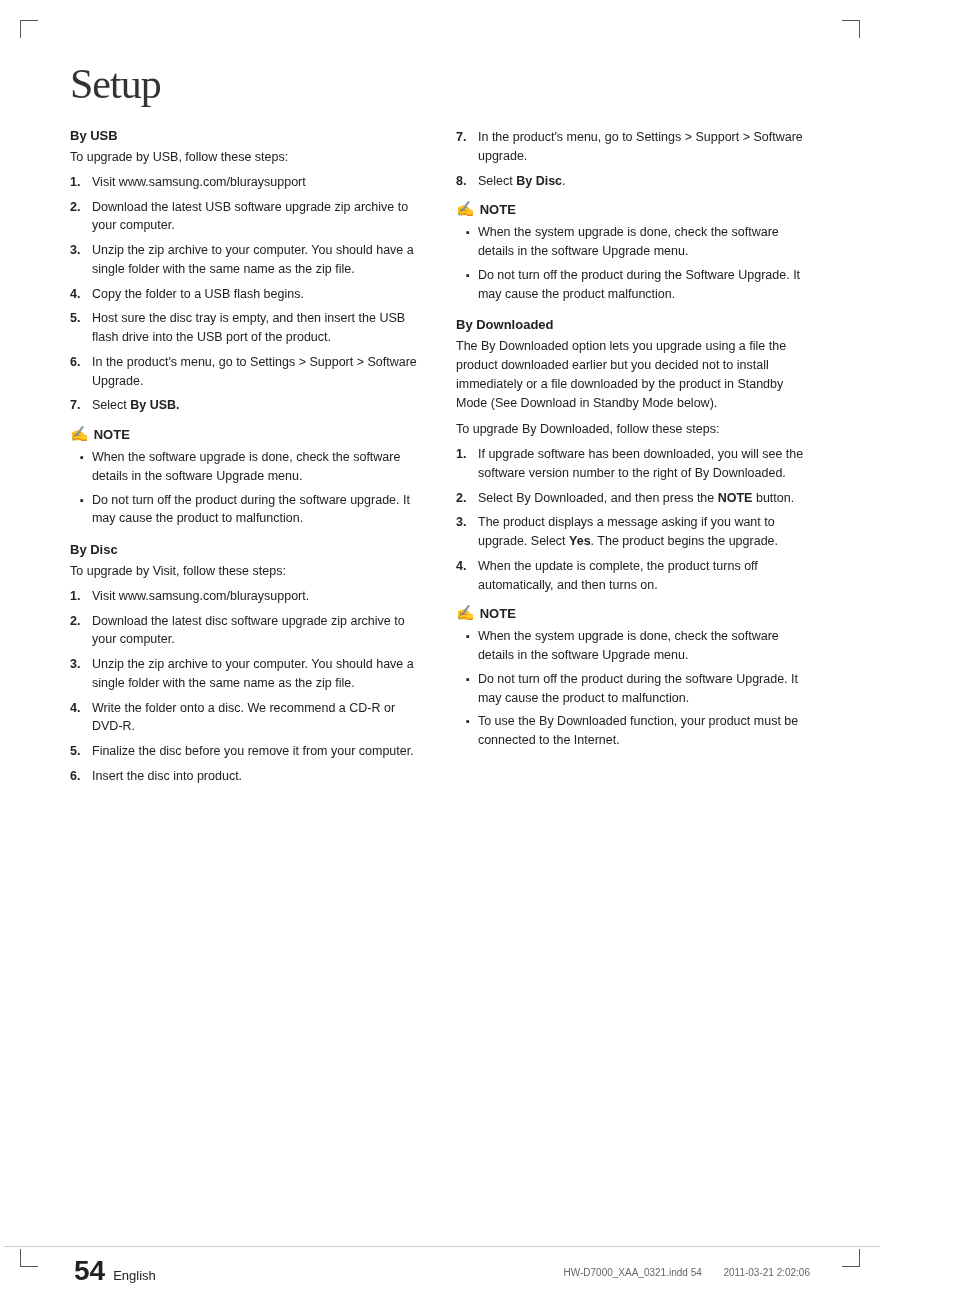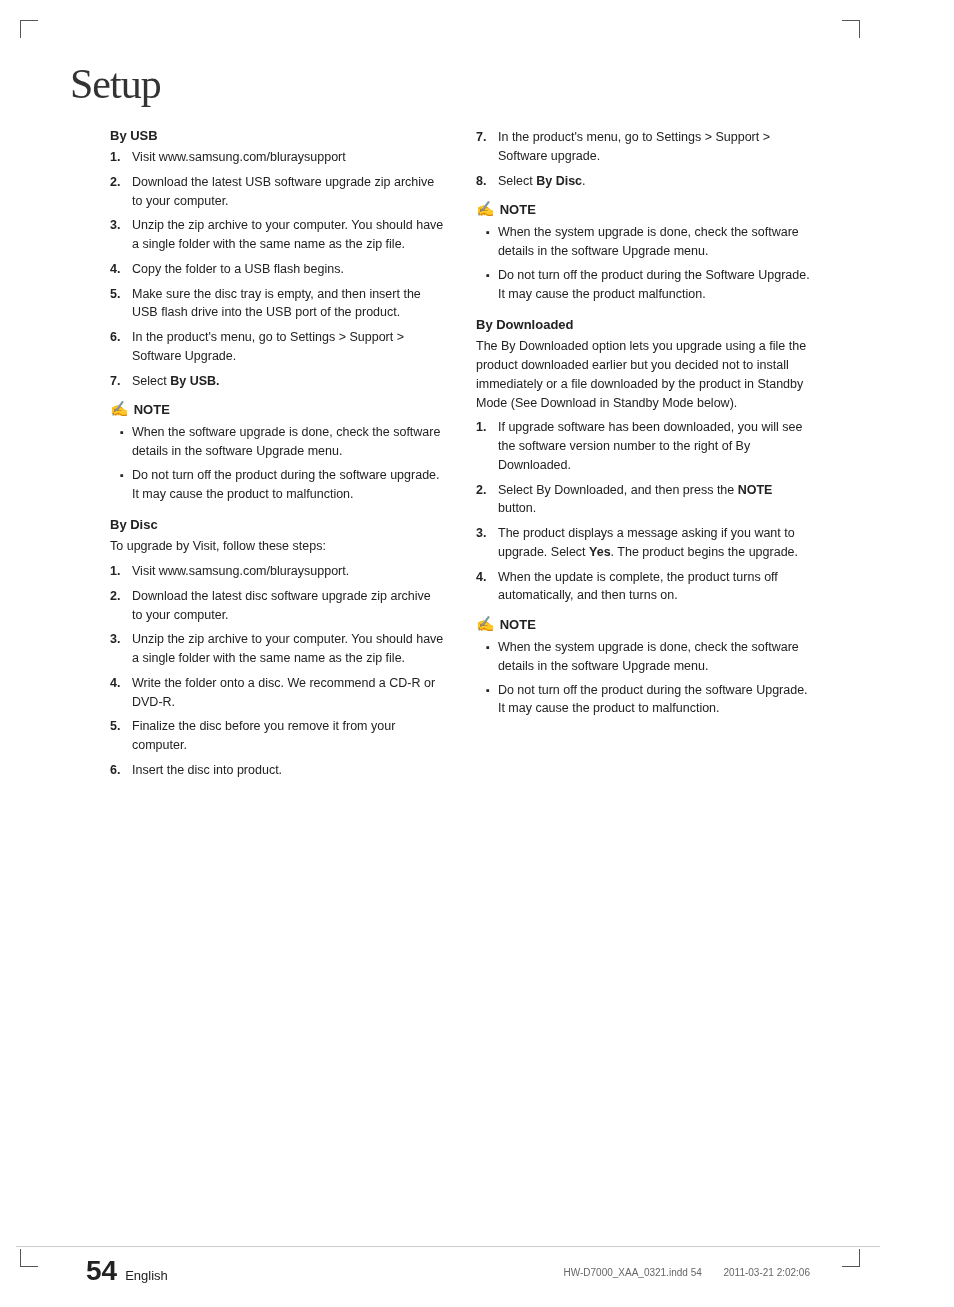--- a/index.html
+++ b/index.html
@@ -40,21 +40,20 @@
       font-weight: 300;
       color: #333;
       margin-bottom: 20px;
       font-family: Georgia, serif;
       letter-spacing: -1px;
     }
 
     .content-columns {
       display: flex;
       gap: 32px;
-      margin-left: 40px;
     }
 
     .col {
       flex: 1;
       min-width: 0;
     }
 
     .section-title {
       font-size: 13px;
       font-weight: bold;
@@ -136,21 +135,21 @@
       content: "▪";
       margin-right: 8px;
       flex-shrink: 0;
       margin-top: 1px;
       font-size: 11px;
     }
 
     .footer {
       position: absolute;
       bottom: 20px;
-      left: 16px;
+      left: 4px;
       right: 0;
       display: flex;
       align-items: center;
       justify-content: space-between;
       padding: 0 70px;
       border-top: 1px solid #ccc;
       padding-top: 8px;
     }
 
     .footer-left {
@@ -191,40 +190,41 @@
   <div class="corner-mark corner-br"></div>
 
   <h1 class="page-title">Setup</h1>
 
   <div class="content-columns">
 
     <div class="col">
 
       <div class="section">
         <div class="section-title">By USB</div>
+        <p class="intro">To upgrade by USB, follow these steps:</p>
         <ol class="steps">
           <li>
             <span class="step-num">1.</span>
             <span class="step-text">Visit www.samsung.com/bluraysupport</span>
           </li>
           <li>
             <span class="step-num">2.</span>
             <span class="step-text">Download the latest USB software upgrade zip archive to your computer.</span>
           </li>
           <li>
             <span class="step-num">3.</span>
             <span class="step-text">Unzip the zip archive to your computer. You should have a single folder with the same name as the zip file.</span>
           </li>
           <li>
             <span class="step-num">4.</span>
             <span class="step-text">Copy the folder to a USB flash begins.</span>
           </li>
           <li>
             <span class="step-num">5.</span>
-            <span class="step-text">Make sure the disc tray is empty, and then insert the USB flash drive into the USB port of the product.</span>
+            <span class="step-text">Host sure the disc tray is empty, and then insert the USB flash drive into the USB port of the product.</span>
           </li>
           <li>
             <span class="step-num">6.</span>
             <span class="step-text">In the product's menu, go to Settings &gt; Support &gt; Software Upgrade.</span>
           </li>
           <li>
             <span class="step-num">7.</span>
             <span class="step-text">Select <b>By USB.</b></span>
           </li>
         </ol>
@@ -295,20 +295,21 @@
           <ul class="note-list">
             <li>When the system upgrade is done, check the software details in the software Upgrade menu.</li>
             <li>Do not turn off the product during the Software Upgrade. It may cause the product malfunction.</li>
           </ul>
         </div>
       </div>
 
       <div class="section">
         <div class="section-title">By Downloaded</div>
         <p class="intro">The By Downloaded option lets you upgrade using a file the product downloaded earlier but you decided not to install immediately or a file downloaded by the product in Standby Mode (See Download in Standby Mode below).</p>
+        <p class="intro" style="margin-top:8px;">To upgrade By Downloaded, follow these steps:</p>
 
         <ol class="steps">
           <li>
             <span class="step-num">1.</span>
             <span class="step-text">If upgrade software has been downloaded, you will see the software version number to the right of By Downloaded.</span>
           </li>
           <li>
             <span class="step-num">2.</span>
             <span class="step-text">Select By Downloaded, and then press the <b>NOTE</b> button.</span>
           </li>
@@ -323,20 +324,21 @@
         </ol>
 
         <div class="note-box">
           <div class="note-header">
             <span class="note-icon">✍</span>
             <span>NOTE</span>
           </div>
           <ul class="note-list">
             <li>When the system upgrade is done, check the software details in the software Upgrade menu.</li>
             <li>Do not turn off the product during the software Upgrade. It may cause the product to malfunction.</li>
+            <li>To use the By Downloaded function, your product must be connected to the Internet.</li>
           </ul>
         </div>
       </div>
     </div>
 
   </div>
 
   <div class="footer">
     <div class="footer-left">
       <span class="page-number">54</span>

